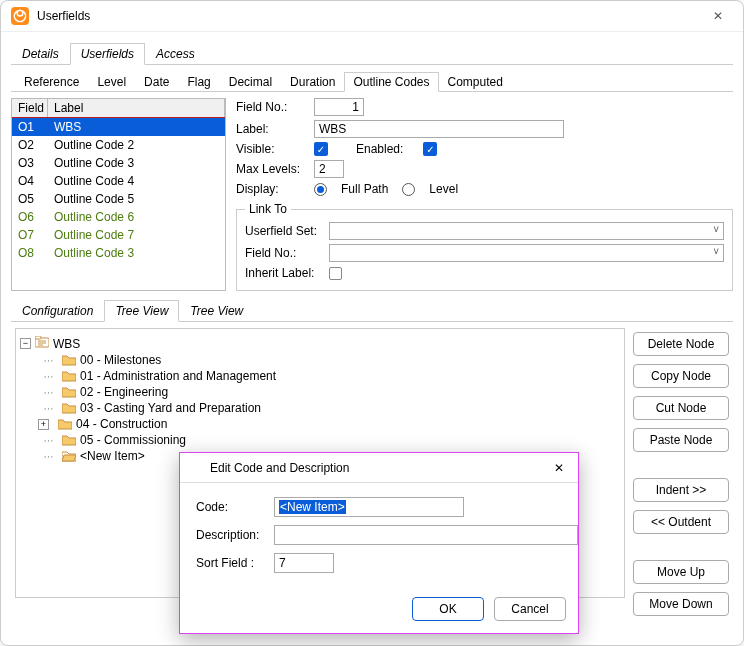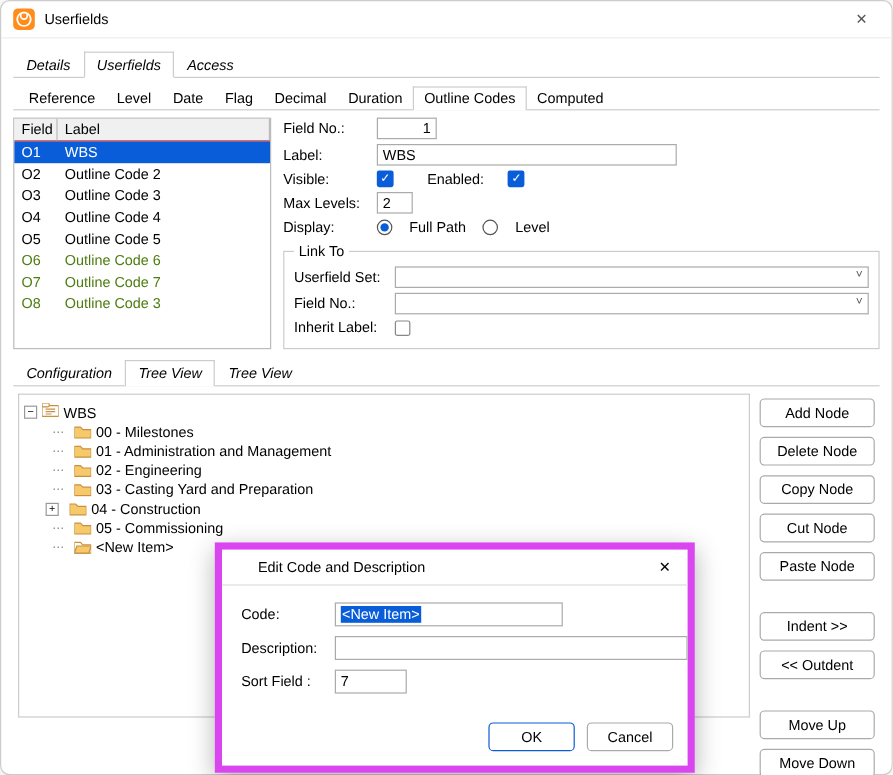--- a/index.html
+++ b/index.html
@@ -206,21 +206,21 @@
   }
   button.primary {
     border-color: #0a5dd8;
   }
   
   .modal {
     position: absolute;
     left: 178px; top: 420px;
     width: 400px;
     background: #fff;
-    border: 6px solid #d946ef;
+    border: 1px solid #d946ef;
     box-shadow: 0 6px 20px rgba(0,0,0,0.3);
   }
   .modal .m-titlebar {
     display: flex; align-items: center; padding: 6px 8px; border-bottom: 1px solid #ddd;
   }
   .modal .m-titlebar .app-icon { margin-right: 8px; }
   .modal .m-body { padding: 14px 0 8px 16px; }
   .m-row { display: flex; align-items: center; margin-bottom: 8px; gap: 6px;}
   .m-row label { width: 72px; }
   .m-row input[type=text] {
@@ -443,21 +443,20 @@
               <svg>
                 <path d="M0 2 h5 l2 2 h7 v7 h-14 z" fill="#fff" stroke="#c89040"></path>
                 <path d="M2 5 h12 l-2 6 h-12 z" fill="#f6c96b" stroke="#c89040"></path>
               </svg>
             </span>
           <span>&lt;New Item&gt;</span>
         </div>
       </div>
 
       <div class="btncol">
-        <button class="win">Add Node</button>
         <button class="win">Delete Node</button>
         <button class="win">Copy Node</button>
         <button class="win">Cut Node</button>
         <button class="win">Paste Node</button>
         <div class="gap"></div>
         <button class="win">Indent &gt;&gt;</button>
         <button class="win">&lt;&lt; Outdent</button>
         <div class="gap"></div>
         <button class="win">Move Up</button>
         <button class="win">Move Down</button>

